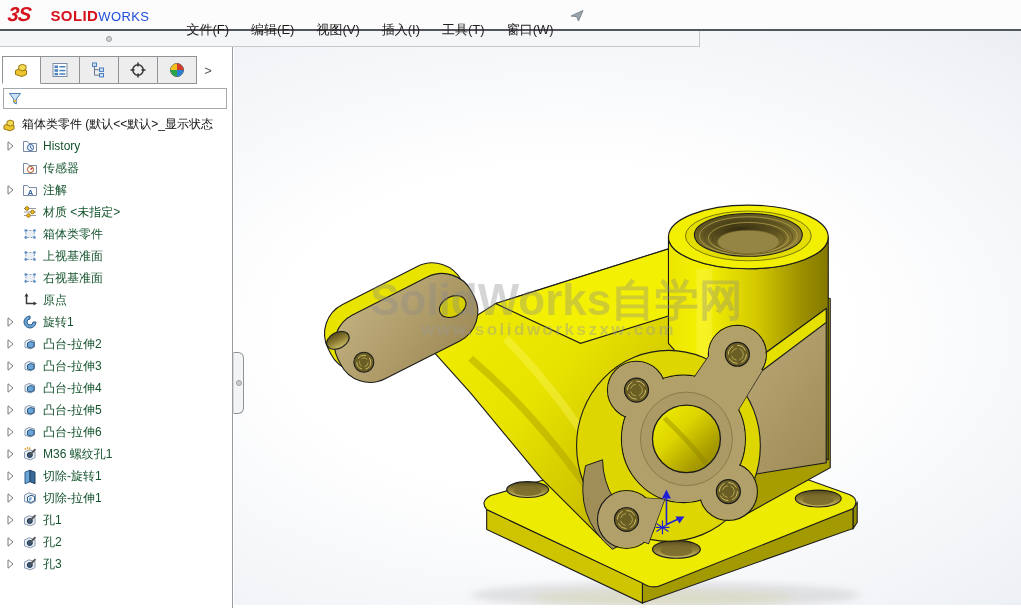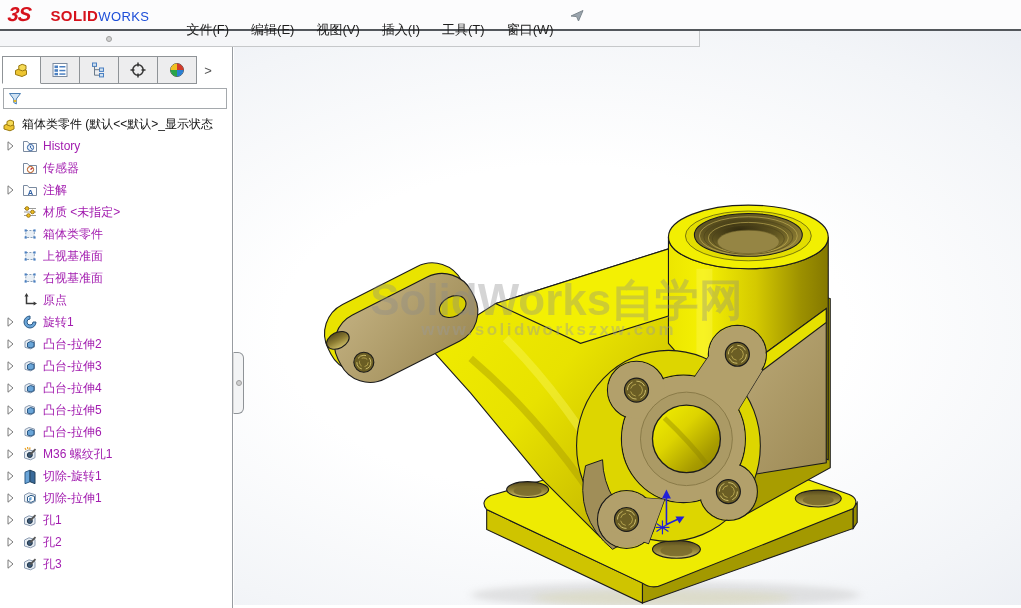--- a/index.html
+++ b/index.html
@@ -32,21 +32,21 @@
   .tab:first-child { border-left:1px solid #8f9397; }
   .tab.active { background:#ffffff; border-bottom:1px solid #fff; }
   #tab-chevron { width:22px; height:28px; display:flex; align-items:center; justify-content:center; color:#555; font-size:13px; }
   #filter-row { position:absolute; left:3px; top:41px; width:224px; height:21px; border:1px solid #a5a9ad; background:#fff; display:flex; align-items:center; padding-left:3px; }
   #filter-input { border:none; outline:none; flex:1; font-size:12px; height:17px; font-family:"Liberation Sans",sans-serif; }
   #root-row { position:absolute; left:2px; top:66px; height:20px; display:flex; align-items:flex-end; white-space:nowrap; }
   #root-row .lbl { font-size:12px; color:#111; margin-left:4px; }
   #tree { position:absolute; left:0; top:88px; width:233px; bottom:0; overflow:hidden; }
   .trow { height:22px; display:flex; align-items:center; padding-left:7px; white-space:nowrap; cursor:default; }
   .trow .arr { width:15px; display:flex; align-items:center; }
-  .trow .lbl { font-size:12px; color:#a21caf; margin-left:5px; }
+  .trow .lbl { font-size:12px; color:#14532d; margin-left:5px; }
   .ic { display:inline-flex; align-items:center; justify-content:center; }
   
   #splitter { position:absolute; left:233px; top:352px; width:11px; height:62px; background:#f3f4f5; border:1px solid #8f9397; border-left:1px solid #d8d8d8; border-radius:0 6px 6px 0; z-index:25; }
   #splitter .grip { position:absolute; left:2px; top:27px; width:6px; height:6px; border-radius:50%; background:#cfcfcf; border:1px solid #9f9f9f; }
   
   #viewport { position:absolute; left:234px; top:31px; width:787px; height:574px; background:radial-gradient(ellipse 120% 95% at 42% 52%, #ffffff 30%, #f3f5f8 58%, #e2e6ee 90%, #dde2eb 100%); z-index:10; }
   #model-svg { position:absolute; left:0; top:0; width:100%; height:100%; }
   #headsup { position:absolute; left:234px; top:5px; display:flex; align-items:center; gap:4px; }
   .hud-btn { width:25px; height:25px; display:flex; align-items:center; justify-content:center; border-radius:2px; }
   .hud-dd { width:10px; height:25px; display:flex; align-items:center; justify-content:center; }

